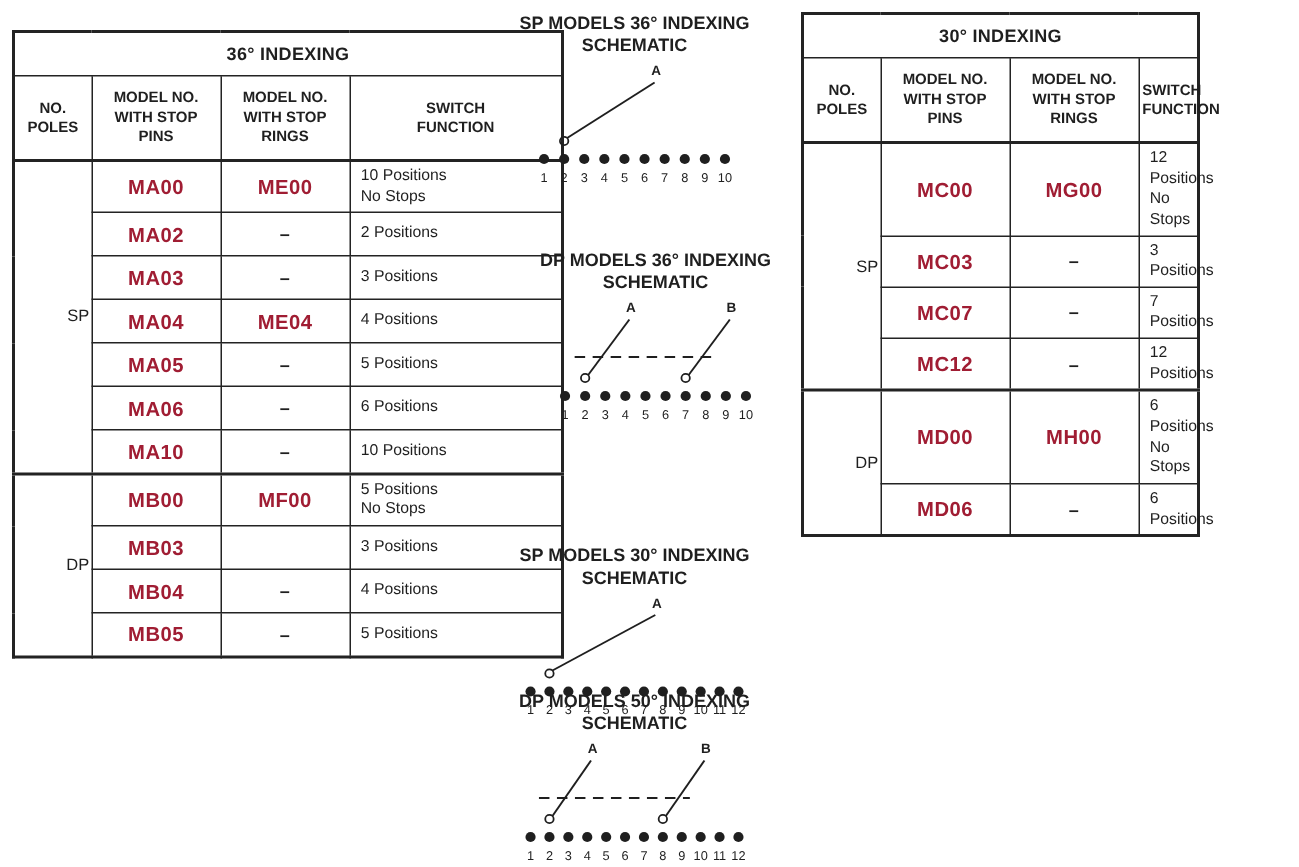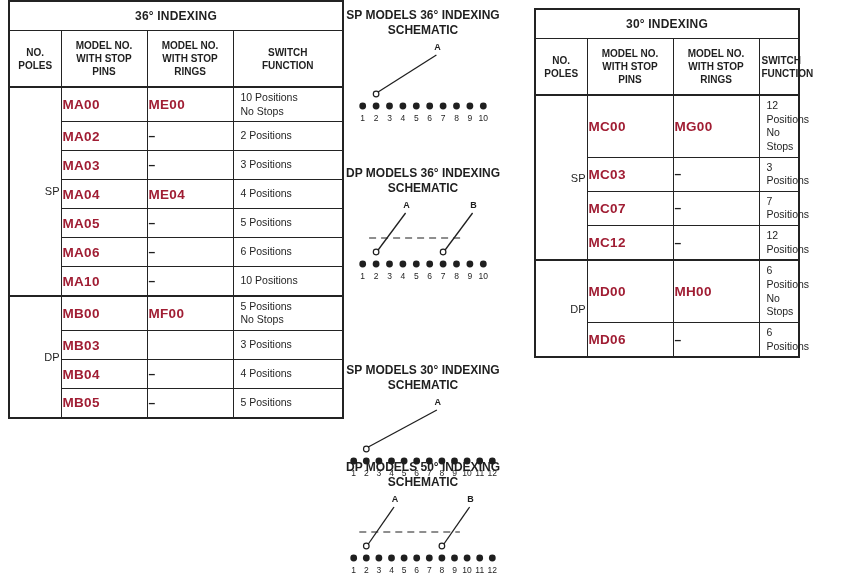--- a/index.html
+++ b/index.html
@@ -5,50 +5,50 @@
   :root { --ink: #1f1f1f; --border: #232323; --model-red: #a01d33; }
   * { box-sizing: border-box; }
   html, body { margin: 0; padding: 0; }
   body {
     width: 866px; height: 578px; position: relative;
     background: #ffffff; font-family: "Liberation Sans", sans-serif; color: var(--ink);
   }
 
   
   .table-wrap { position: absolute; }
-  #left-table-wrap  { left: 8px;   top: 0; width: 336px; }
+  #left-table-wrap  { left: 8px;   top: 20px; width: 368px; }
   #right-table-wrap { left: 534px; top: 8px; width: 266px; }
 
   table.dtable {
     border-collapse: collapse; width: 100%; table-layout: fixed;
     border: 2px solid var(--border); background: #fff;
   }
   table.dtable th, table.dtable td { border: 1px solid var(--border); vertical-align: middle; }
 
   th.tbl-title { font-size: 12px; font-weight: bold; text-align: center; padding: 7px 4px; letter-spacing: .2px; }
   th.col-head  {
     font-size: 10px; font-weight: bold; text-align: center;
     white-space: pre-line; line-height: 1.3; padding: 8px 2px; height: 56px;
   }
   td.pole-cell  { font-size: 11px; text-align: right; }
   td.model-cell {
     color: var(--model-red); font-weight: bold; font-size: 13.5px;
-    text-align: left; height: 29px; letter-spacing: .3px;
+    text-align: center; height: 29px; letter-spacing: .3px;
   }
   td.model-cell.dash { color: var(--ink); font-weight: bold; font-size: 12px; }
   td.fn-cell {
     font-size: 10.5px; text-align: left; padding: 3px 0 3px 7px;
     white-space: pre-line; line-height: 1.3;
   }
   tr.group-start td { border-top: 2px solid var(--border); }
 
   
   .schematic { position: absolute; width: 200px; text-align: center; }
   #schem-0 { left: 323px; top: 8px;   }
-  #schem-1 { left: 323px; top: 166px; }
+  #schem-1 { left: 337px; top: 166px; }
   #schem-2 { left: 323px; top: 316px; margin-top: 47px; }
   #schem-3 { left: 323px; top: 460px; }
   .schem-title {
     font-size: 12px; font-weight: bold; white-space: pre-line;
     line-height: 1.25; margin-bottom: 2px;
   }
   .schematic svg { display: block; margin: 0 auto; }
 </style>
 </head>
 <body>

